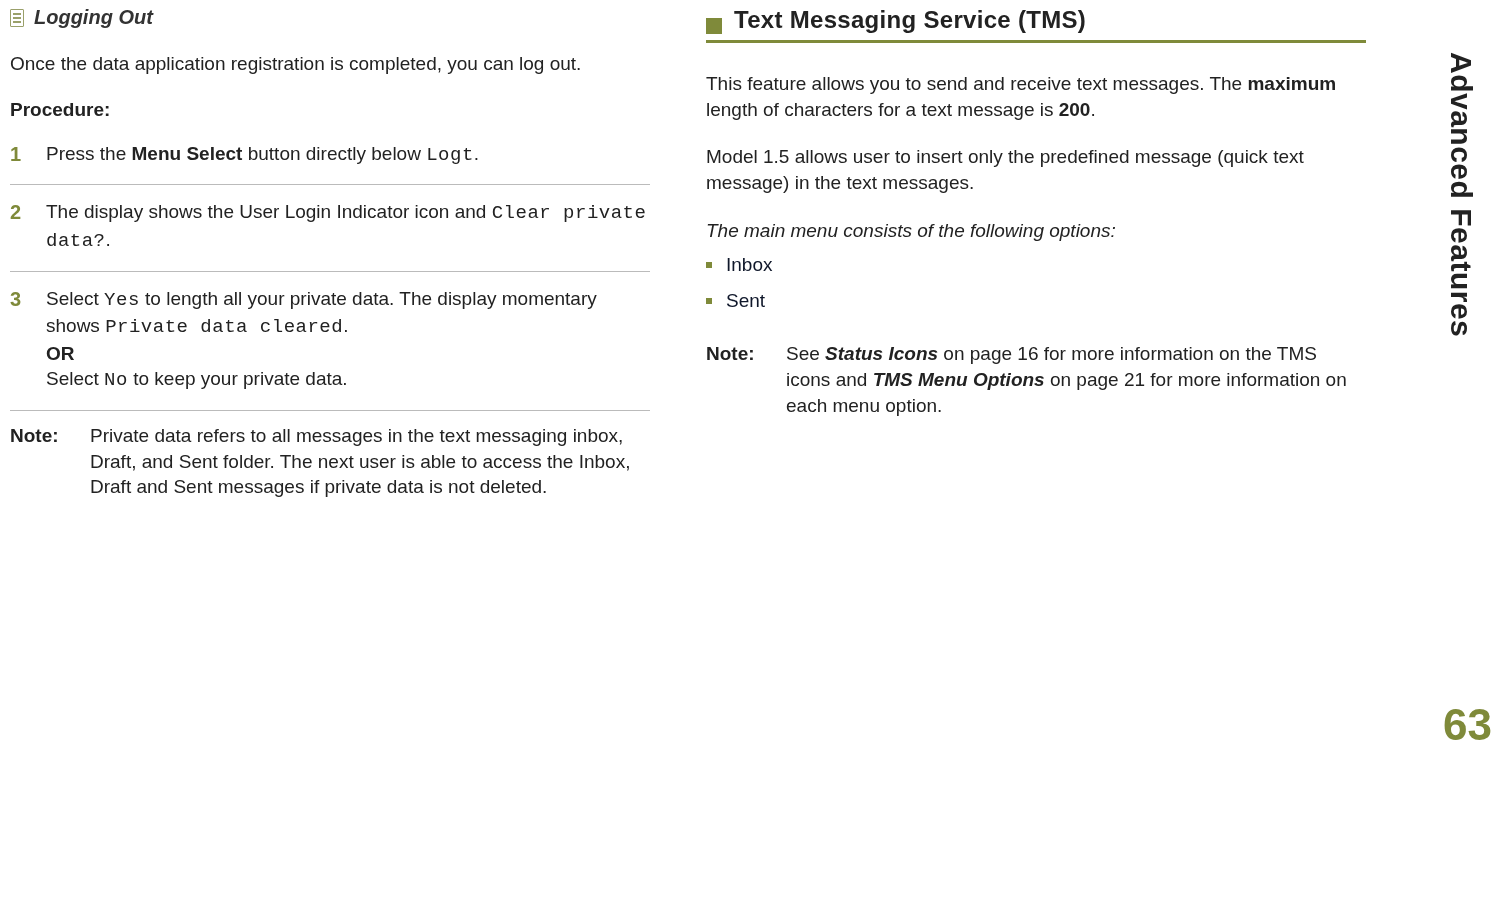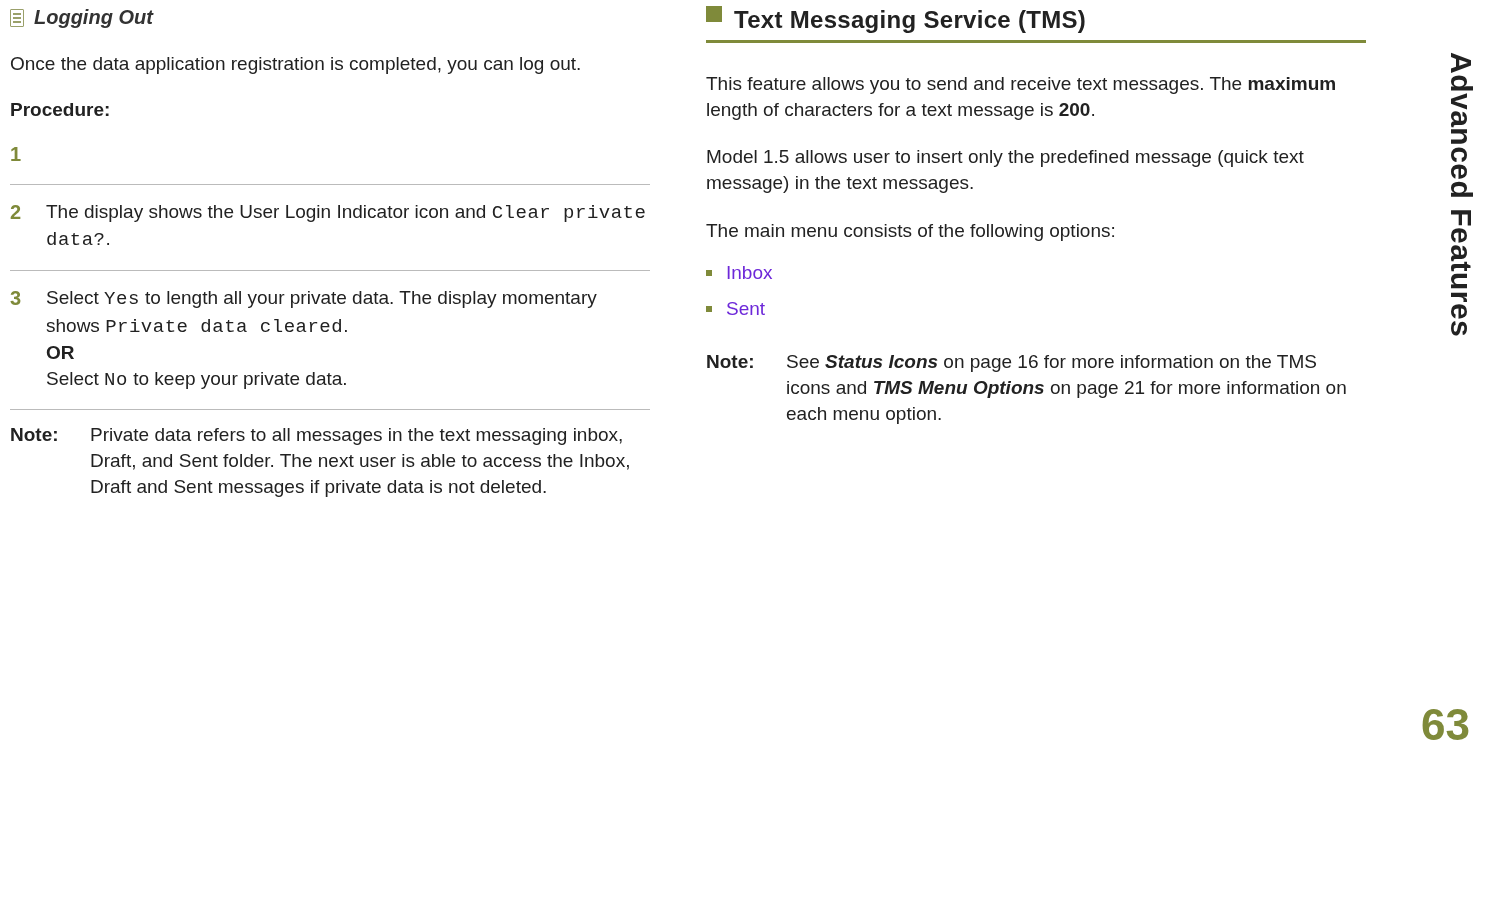--- a/index.html
+++ b/index.html
@@ -5,60 +5,63 @@
   * { box-sizing: border-box; margin: 0; padding: 0; }
   html, body { width: 1504px; height: 904px; background: #fff; font-family: Verdana, Geneva, sans-serif; color: #222; }
   .page { position: relative; width: 1504px; height: 764px; padding: 0 120px 0 10px; }
   .cols { display: flex; gap: 56px; padding-top: 6px; }
   .col { width: 640px; }
   .col-right { width: 660px; }
   .sub-heading { display: flex; align-items: center; gap: 10px; margin-bottom: 22px; }
   .sub-heading .sub-icon { width: 14px; height: 18px; border: 1.5px solid #9aa06a; border-radius: 1px; position: relative; }
   .sub-heading .sub-icon::before { content: ""; position: absolute; left: 2px; right: 2px; top: 3px; height: 2px; background: #9aa06a; box-shadow: 0 4px 0 #9aa06a, 0 8px 0 #9aa06a; }
   .sub-heading h3 { font-size: 20px; font-style: italic; font-weight: bold; color: #333; }
-  .section-heading { display: flex; align-items: flex-start; gap: 12px; margin-bottom: 6px; }
+  .section-heading { display: flex; align-items: flex-end; gap: 12px; margin-bottom: 6px; }
   .section-heading .sq { width: 16px; height: 16px; background: #7f8a3a; }
   .section-heading h2 { font-size: 24px; font-weight: bold; letter-spacing: 0.3px; }
   .section-rule { height: 3px; background: #7f8a3a; margin-bottom: 28px; }
   p.body { font-size: 19px; line-height: 1.35; margin-bottom: 22px; }
   .bold { font-weight: bold; }
   .ital { font-style: italic; }
   .proc-label { font-size: 19px; font-weight: bold; margin: 6px 0 18px 0; }
   .step { display: flex; gap: 18px; font-size: 19px; line-height: 1.35; padding: 2px 0 14px 0; }
   .step .num { color: #7f8a3a; font-weight: bold; font-size: 20px; min-width: 18px; }
   .step-sep { border: none; border-top: 1px solid #bbb; margin: 2px 0 12px 0; }
   .code { font-family: "Courier New", monospace; letter-spacing: 0.5px; font-size: 19px; }
   .note-row { display: flex; gap: 18px; font-size: 19px; line-height: 1.35; margin-top: 0; }
   .note-row .nl { font-weight: bold; min-width: 62px; }
   .menu-list { margin: 4px 0 22px 0; }
-  .menu-item { display: flex; align-items: center; gap: 14px; font-size: 19px; line-height: 1.9; color: #6d28d9; }
+  .menu-item { display: flex; align-items: center; gap: 14px; font-size: 19px; line-height: 1.9; color: #0f172a; }
   .menu-item .dot { width: 6px; height: 6px; background: #7f8a3a; }
   
   .side-tab { position: absolute; right: 26px; top: 52px; writing-mode: vertical-rl; font-size: 30px; font-weight: bold; letter-spacing: 0.5px; }
-  .page-num { position: absolute; right: 34px; bottom: 14px; font-size: 44px; font-weight: bold; color: #7f8a3a; }
+  .page-num { position: absolute; right: 12px; bottom: 14px; font-size: 44px; font-weight: bold; color: #7f8a3a; }
 </style>
 </head>
 <body>
 
 <div class="page">
 
   <div class="cols">
 
     <div class="col">
       <div class="sub-heading">
         <span class="sub-icon"></span>
         <h3>Logging Out</h3>
       </div>
 
       <p class="body">Once the data application registration is completed, you can log out.</p>
 
       <p class="proc-label">Procedure:</p>
 
       <div class="step">
         <span class="num">1</span>
+        <span>
+          <span>Press the </span><span class="bold">Menu Select</span><span> button directly below </span><span class="code">Logt</span><span>.</span>
+        </span>
       </div>
       <hr class="step-sep">
 
       <div class="step">
         <span class="num">2</span>
         <span>
           <span>The display shows the User Login Indicator icon and </span><span class="code">Clear private data?</span><span>.</span>
         </span>
       </div>
       <hr class="step-sep">
@@ -85,21 +88,21 @@
         <h2>Text Messaging Service (TMS)</h2>
       </div>
       <div class="section-rule"></div>
 
       <p class="body">
         <span>This feature allows you to send and receive text messages. The </span><span class="bold">maximum</span><span> length of characters for a text message is </span><span class="bold">200</span><span>.</span>
       </p>
 
       <p class="body">Model 1.5 allows user to insert only the predefined message (quick text message) in the text messages.</p>
 
-      <p class="body" style="margin-bottom:12px;">The main menu consists of the following options:</p>
+      <p class="body" style="margin-bottom:4px;font-style:italic;">The main menu consists of the following options:</p>
 
       <div class="menu-list">
         <div class="menu-item">
           <span class="dot"></span>
           <span>Inbox</span>
         </div>
         <div class="menu-item">
           <span class="dot"></span>
           <span>Sent</span>
         </div>

